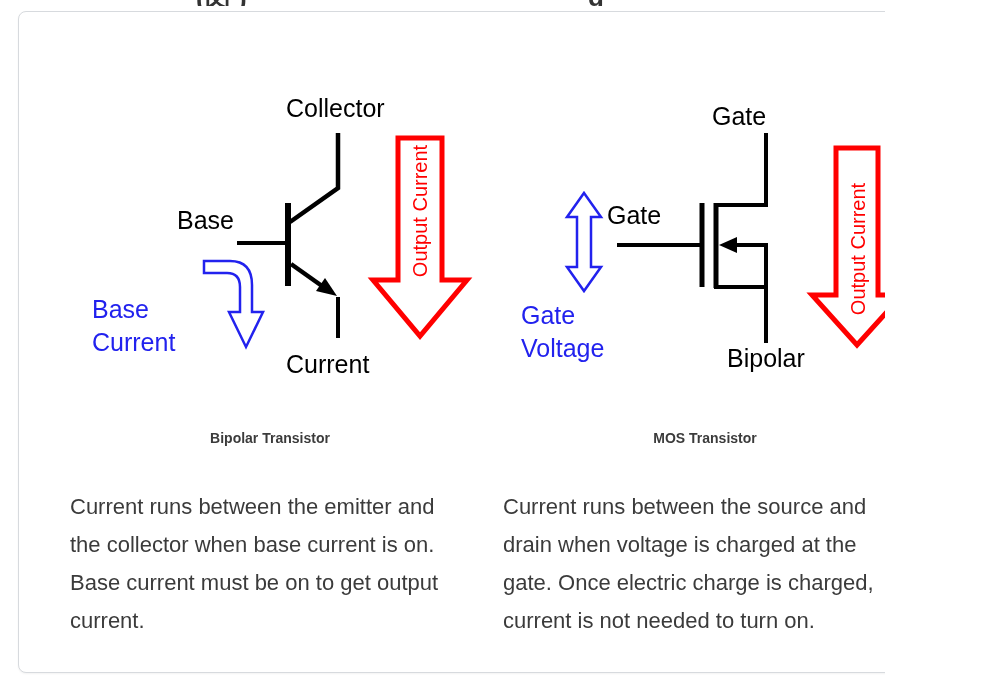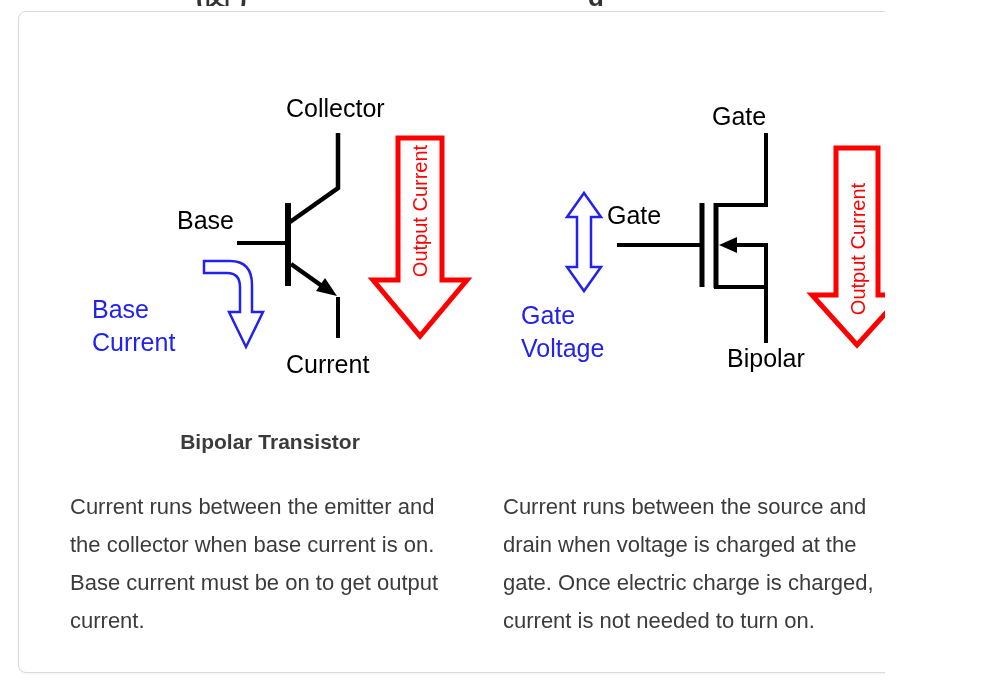--- a/index.html
+++ b/index.html
@@ -18,21 +18,21 @@
   }
   svg.diagram{position:absolute;left:0;top:0;}
   .lbl{position:absolute;font-size:25px;color:#000;white-space:pre-line;line-height:33px;}
   .lbl.blue{color:#2222ee;}
   .rot{
     position:absolute;font-size:20px;color:#ff0000;white-space:nowrap;
     transform:translate(-50%,-50%) rotate(-90deg);
   }
   .caption{
     position:absolute;width:400px;text-align:center;
-    font-size:21px;font-weight:bold;color:#3b3b3b;
+    font-size:14px;font-weight:bold;color:#3b3b3b;
   }
   .para{
     position:absolute;width:440px;font-size:22px;color:#3b3b3b;
     line-height:38px;white-space:pre-line;
   }
 </style>
 </head>
 <body>
 
 <div id="screen">
@@ -86,20 +86,21 @@
   <div class="rot" style="left:420px;top:211px;">Output Current</div>
 
   <div class="lbl" style="left:712px;top:100px;">Gate</div>
   <div class="lbl" style="left:607px;top:199px;">Gate</div>
   <div class="lbl" style="left:727px;top:342px;">Bipolar</div>
   <div class="lbl blue" style="left:521px;top:299px;">Gate
 Voltage</div>
   <div class="rot" style="left:858px;top:249px;">Output Current</div>
 
   <div class="caption" style="left:70px;top:430px;">Bipolar Transistor</div>
+  <div class="caption" style="left:505px;top:430px;">MOS Transistor</div>
 
   <div class="para" style="left:70px;top:488px;">Current runs between the emitter and
 the collector when base current is on.
 Base current must be on to get output
 current.</div>
   <div class="para" style="left:503px;top:488px;">Current runs between the source and
 drain when voltage is charged at the
 gate. Once electric charge is charged,
 current is not needed to turn on.</div>
 

